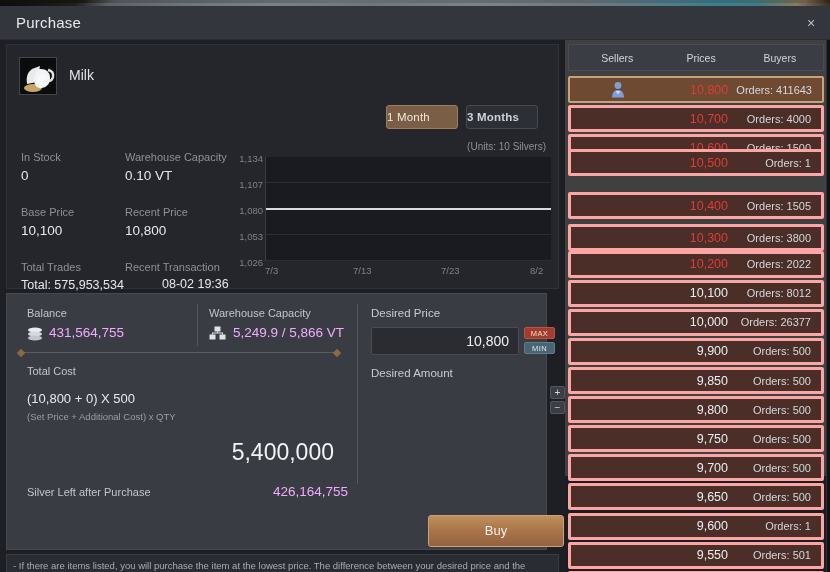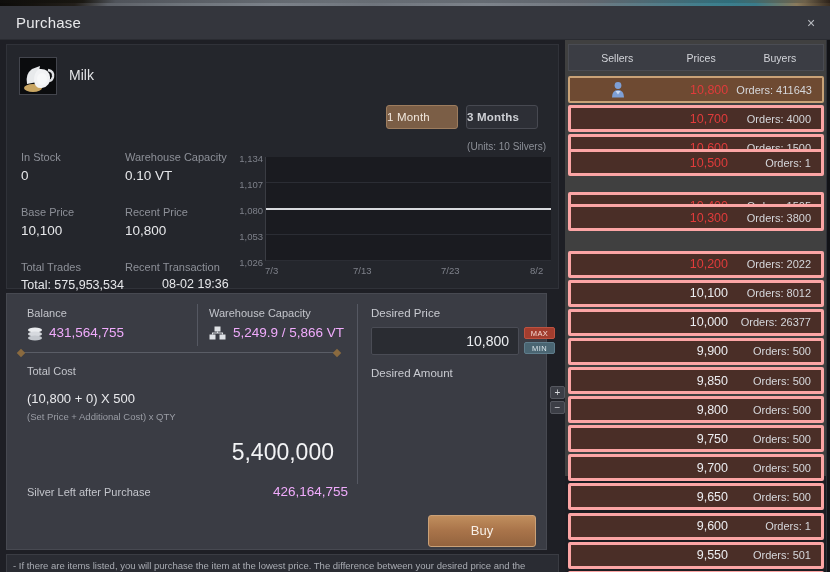--- a/index.html
+++ b/index.html
@@ -124,21 +124,21 @@
   .hdiv-orn::after { right: -3px; }
 
   .coin-icon, .wh-icon { position: absolute; }
 
   .formula { position: absolute; font-size: 13px; color: #e8e9ec; }
   .formula-sub { position: absolute; font-size: 9.5px; color: #9a9da5; }
   .total-big {
     position: absolute; right: 0; font-size: 23px; color: #f2f3f5; text-align: right;
   }
   .buy-btn {
-    position: absolute; left: 428px; top: 475px; width: 108px; height: 32px;
+    position: absolute; left: 428px; top: 475px; width: 136px; height: 32px;
     background: linear-gradient(180deg,#c08e5d 0%,#a9744a 48%,#93633e 100%);
     border: 1px solid #caa178; border-radius: 3px;
     color: #f7efe6; font-size: 13px; text-align: center; line-height: 30px;
     cursor: pointer;
   }
 
   
   .inp-label { position: absolute; font-size: 11.5px; color: #c9cbd1; }
   .inp-box {
     position: absolute; height: 28px; background: #2a2c32;
@@ -379,21 +379,21 @@
         <div class="row" style="top: 109px; justify-content: flex-end;">
           <div class="cell-sellers"></div>
           <div class="cell-price price-red">10,500</div>
           <div class="cell-orders">Orders: 1</div>
         </div>
         <div class="row" style="top: 152.4px;">
           <div class="cell-sellers"></div>
           <div class="cell-price price-red">10,400</div>
           <div class="cell-orders">Orders: 1505</div>
         </div>
-        <div class="row" style="top: 164px;">
+        <div class="row" style="top: 184px;">
           <div class="cell-sellers"></div>
           <div class="cell-price price-red">10,300</div>
           <div class="cell-orders">Orders: 3800</div>
         </div>
         <div class="row" style="top: 210.6px;">
           <div class="cell-sellers"></div>
           <div class="cell-price price-red">10,200</div>
           <div class="cell-orders">Orders: 2022</div>
         </div>
         <div class="row" style="top: 239.7px;">

